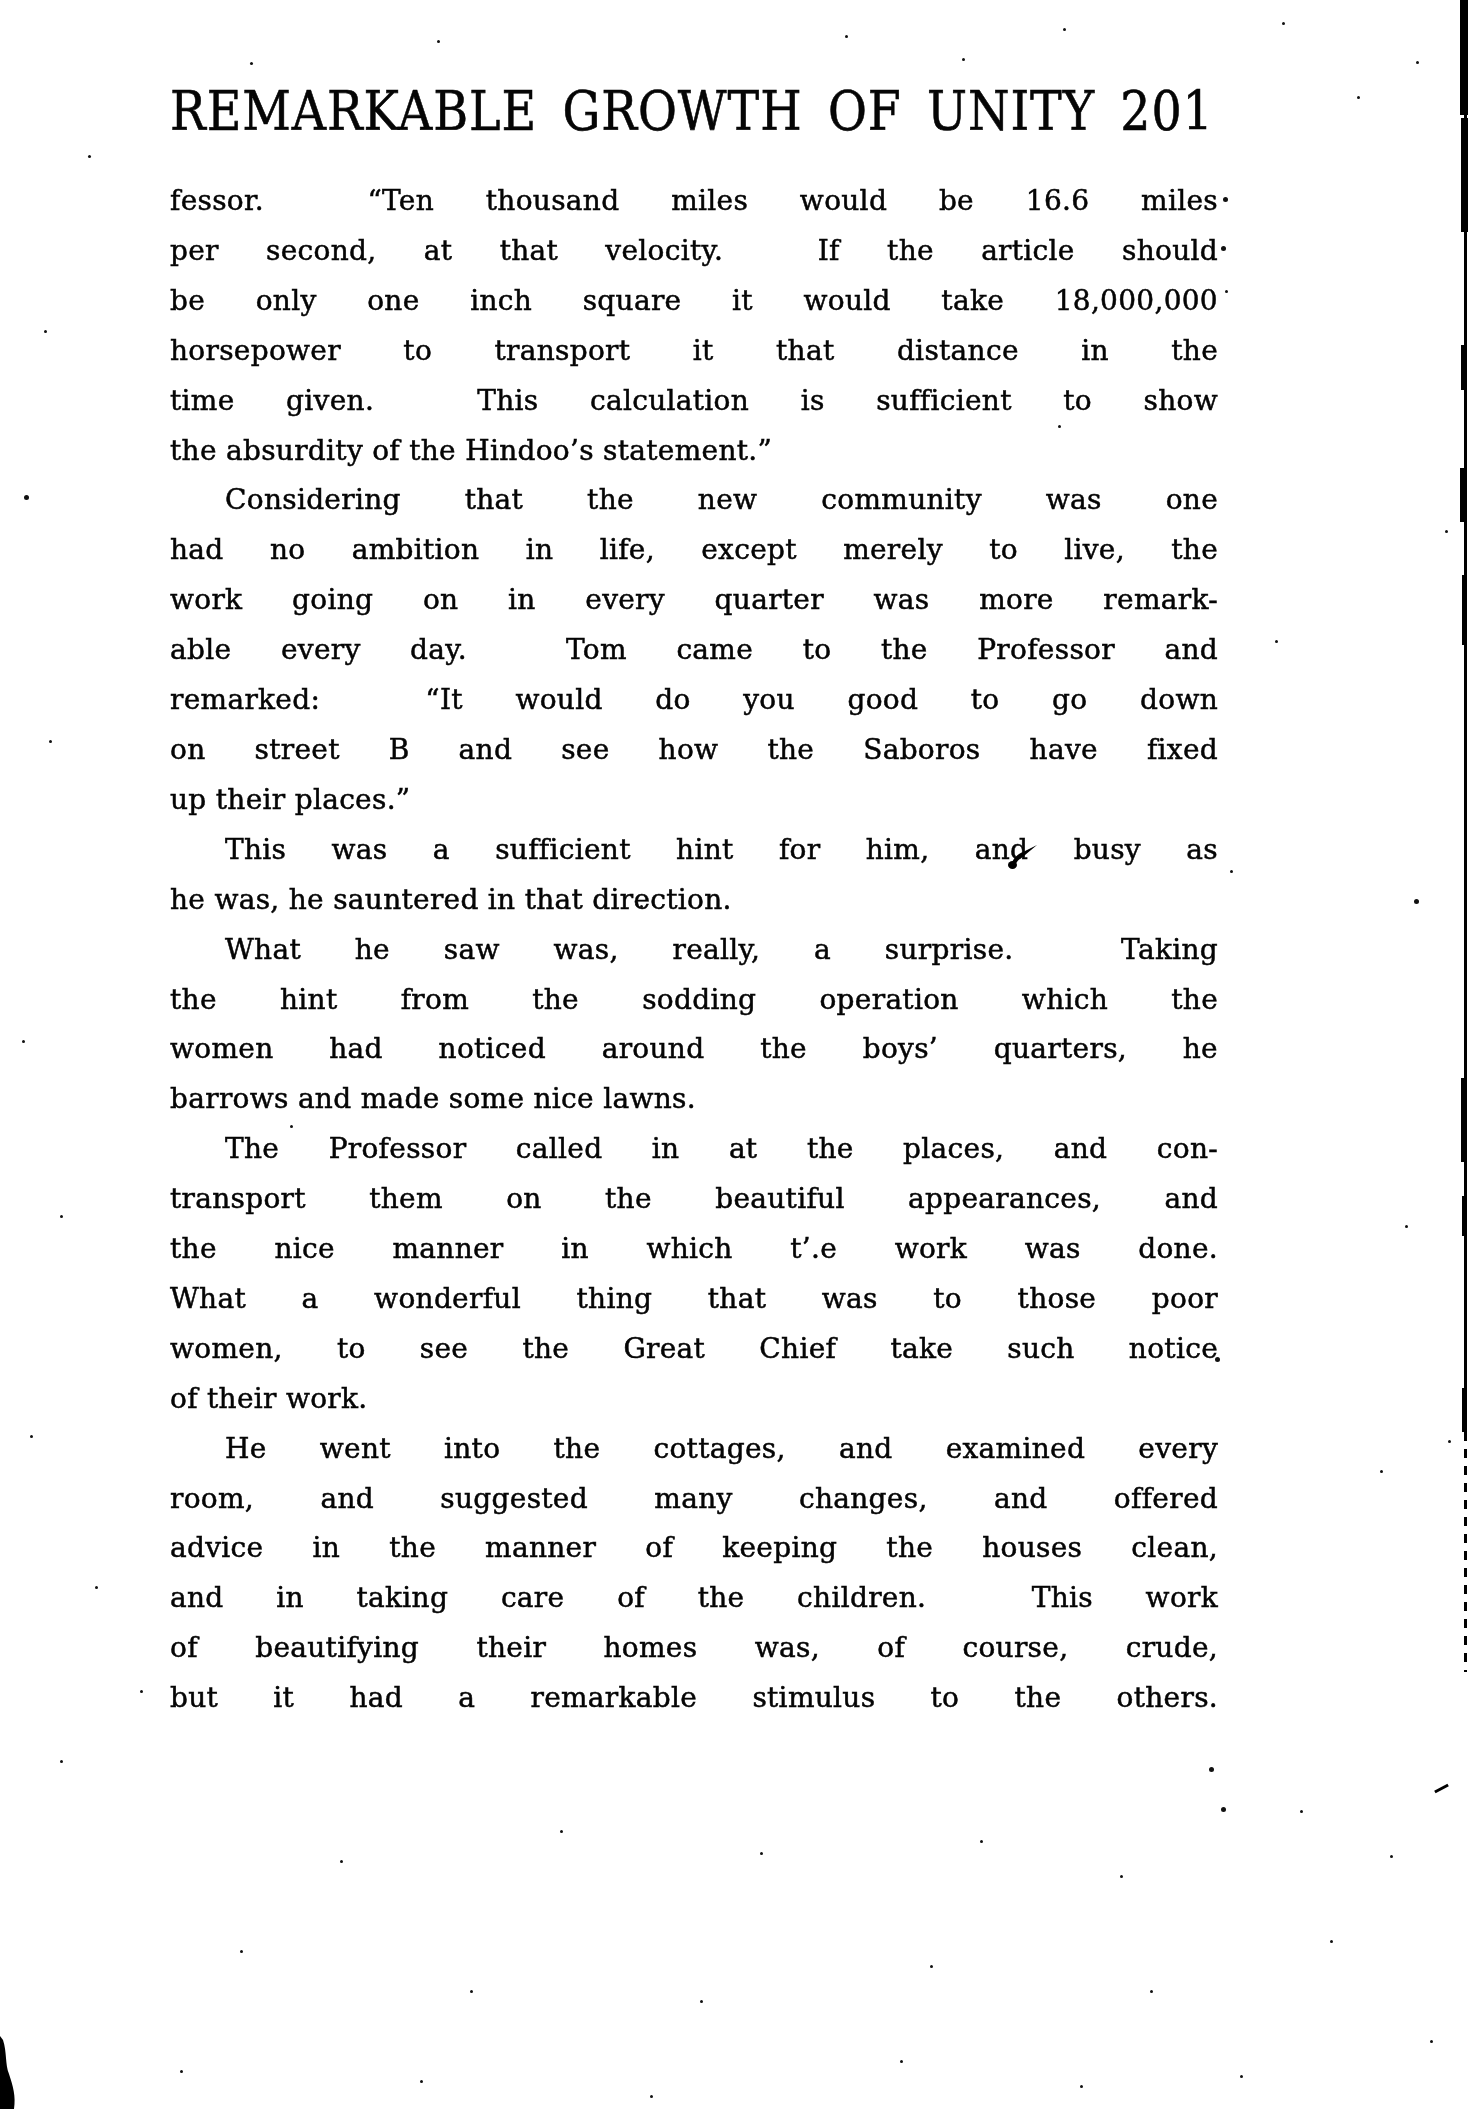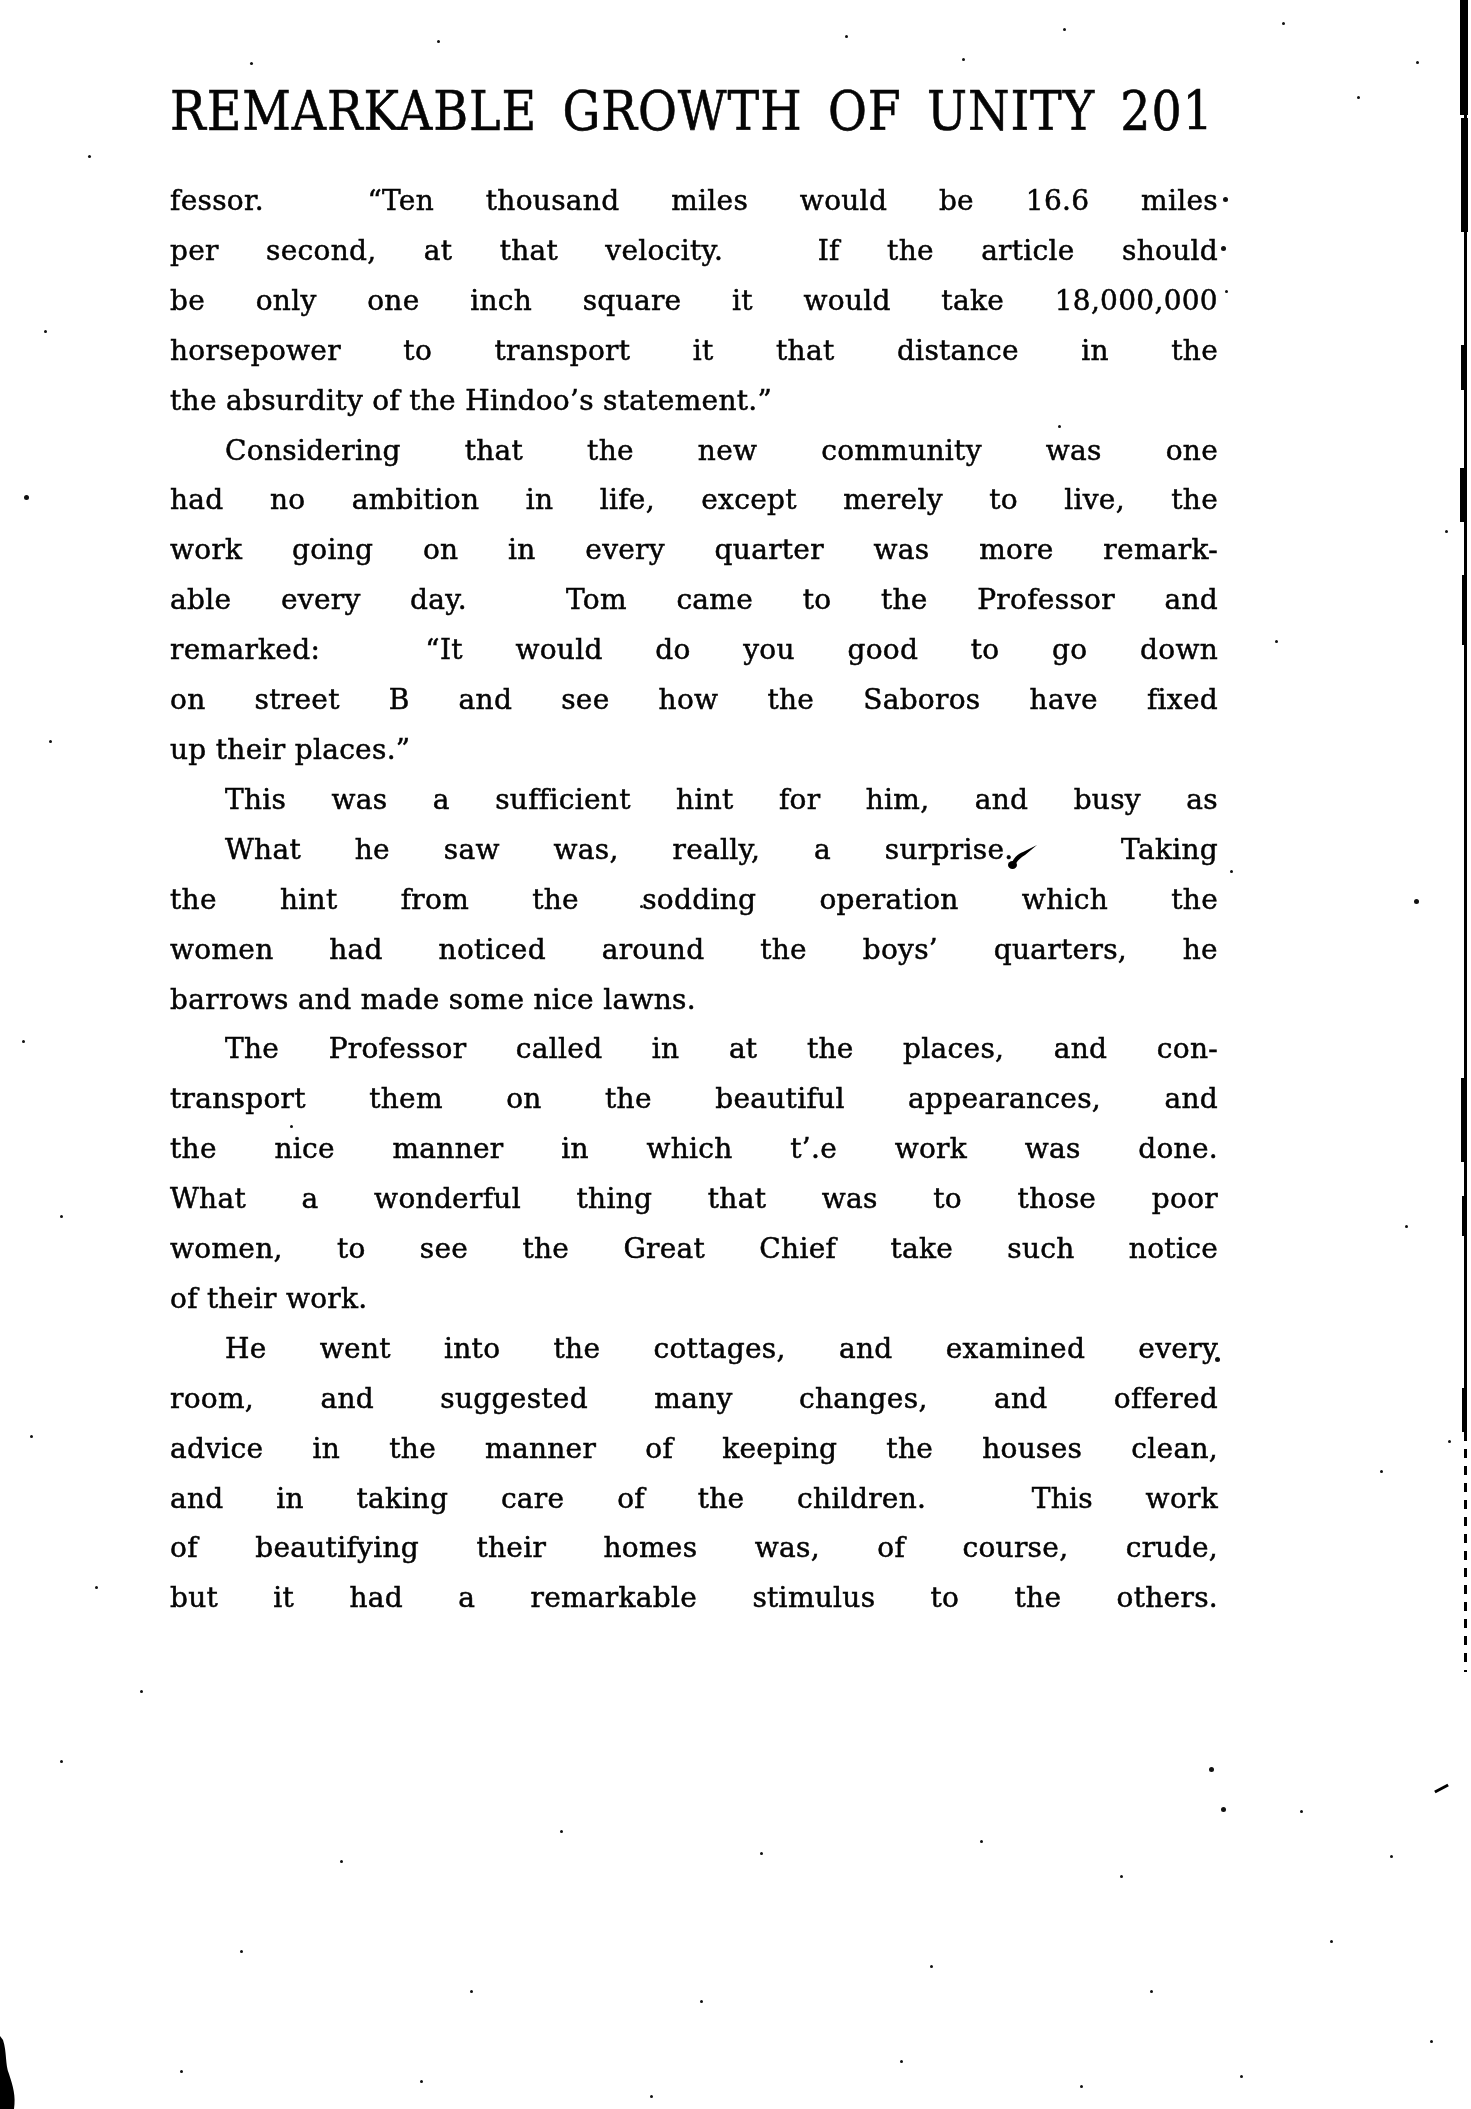--- a/index.html
+++ b/index.html
@@ -101,31 +101,33 @@
     <span>UNITY</span>
     <span>201</span>
   </header>
 
   <main class="body-text">
 
     <div class="line j">fessor.&nbsp; “Ten thousand miles would be 16.6 miles</div>
     <div class="line j">per second, at that velocity.&nbsp; If the article should</div>
     <div class="line j">be only one inch square it would take 18,000,000</div>
     <div class="line j">horsepower to transport it that distance in the</div>
+    <div class="line j">time given.&nbsp; This calculation is sufficient to show</div>
     <div class="line last">the absurdity of the Hindoo’s statement.”</div>
 
     <div class="line j indent">Considering that the new community was one</div>
     <div class="line j">had no ambition in life, except merely to live, the</div>
     <div class="line j">work going on in every quarter was more remark-</div>
     <div class="line j">able every day.&nbsp; Tom came to the Professor and</div>
     <div class="line j">remarked:&nbsp; “It would do you good to go down</div>
     <div class="line j">on street B and see how the Saboros have fixed</div>
     <div class="line last">up their places.”</div>
 
     <div class="line j indent">This was a sufficient hint for him, and busy as</div>
+    <div class="line last">he was, he sauntered in that direction.</div>
 
     <div class="line j indent">What he saw was, really, a surprise.&nbsp; Taking</div>
     <div class="line j">the hint from the sodding operation which the</div>
     <div class="line j">women had noticed around the boys’ quarters, he</div>
     <div class="line last">barrows and made some nice lawns.</div>
 
     <div class="line j indent">The Professor called in at the places, and con-</div>
     <div class="line j">transport them on the beautiful appearances, and</div>
     <div class="line j">the nice manner in which t’.e work was done.</div>
     <div class="line j">What a wonderful thing that was to those poor</div>

